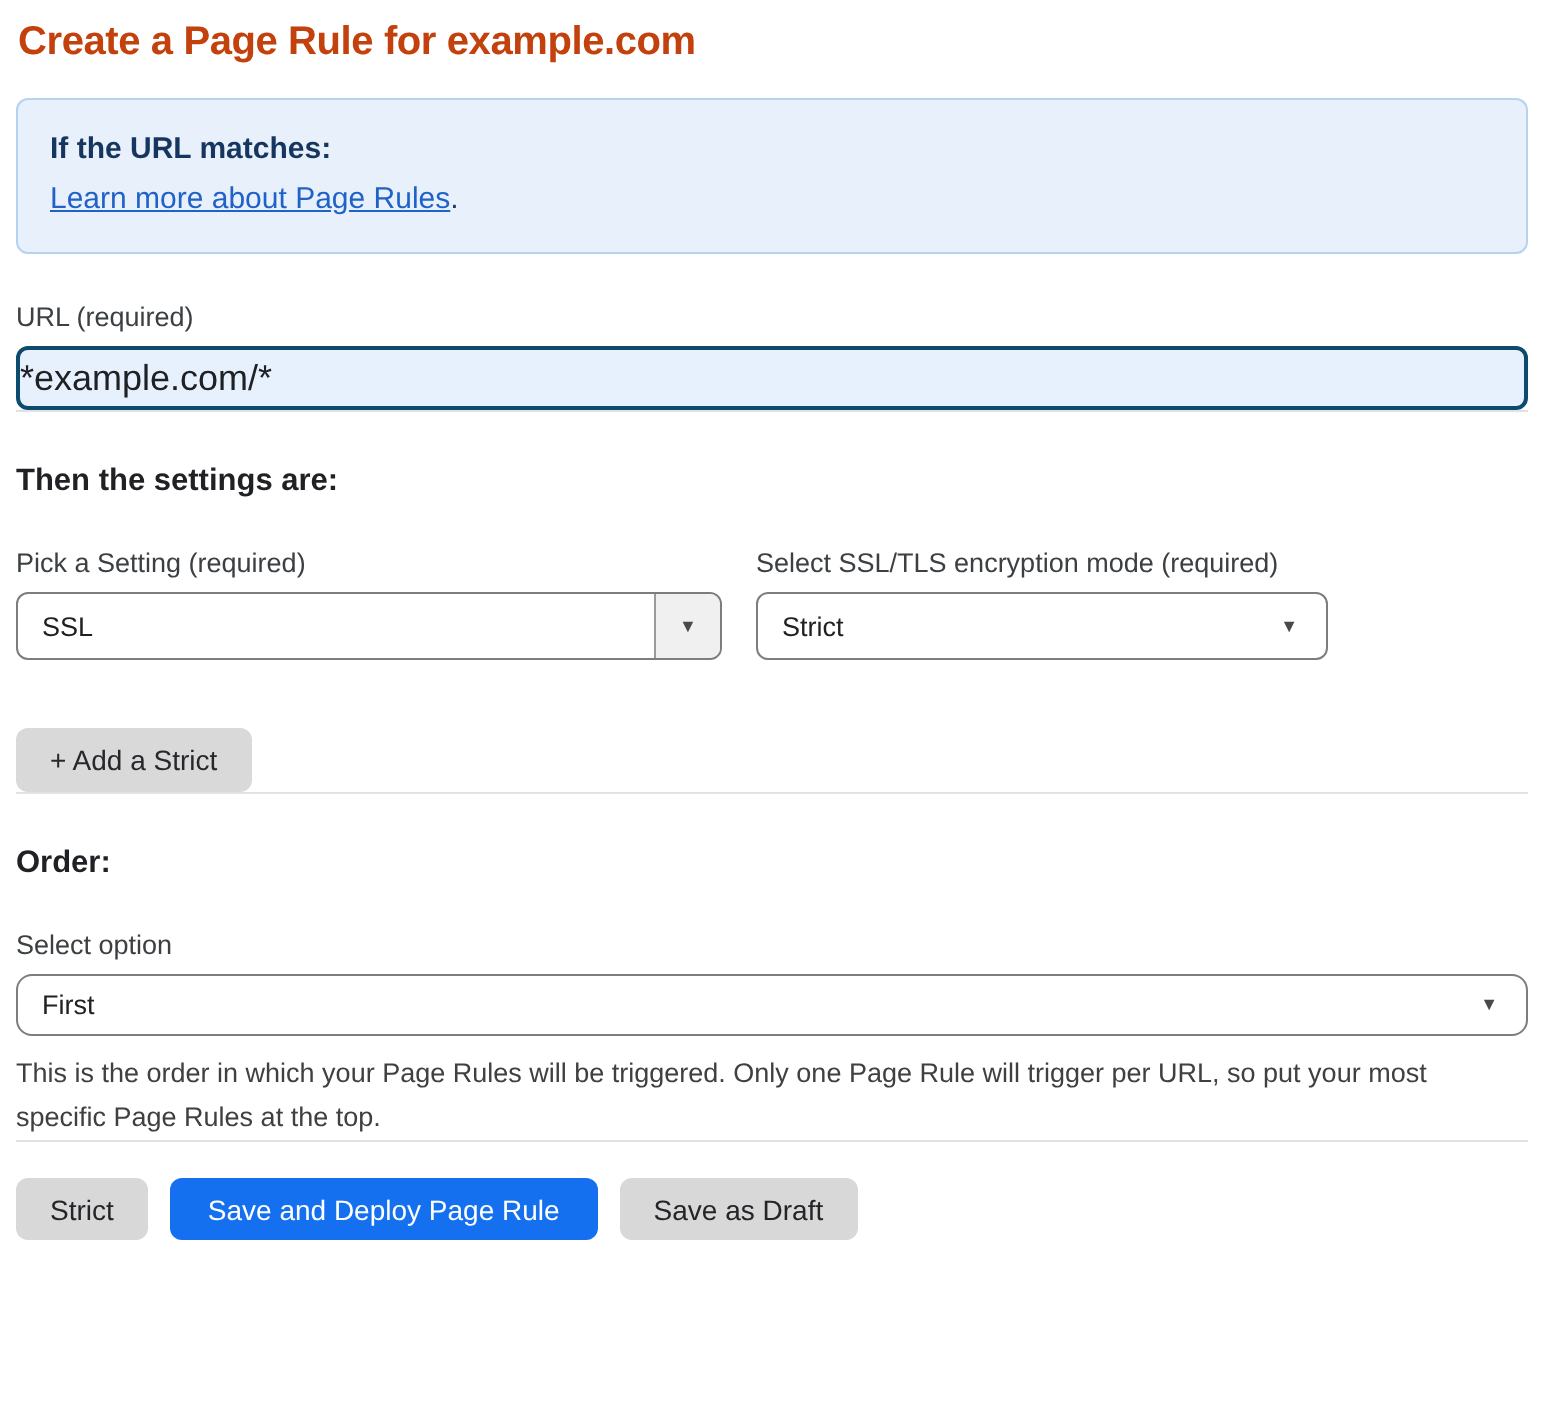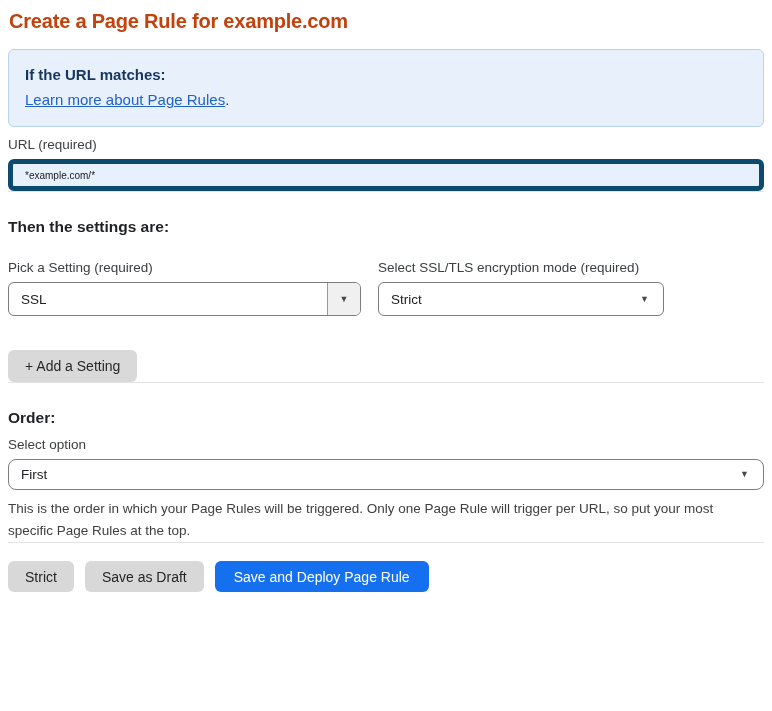--- a/index.html
+++ b/index.html
@@ -39,31 +39,31 @@
     color: #2162c9;
     text-decoration: underline;
     cursor: pointer;
   }
   .info-box .link-suffix { color: #1d3c6e; }
   .field-label {
     font-size: 13.5px;
     color: #3c4043;
     margin-bottom: 7px;
   }
-  .url-section { margin-top: 10px; }
+  .url-section { margin-top: 24px; }
   .url-input {
     display: block;
     width: 756px;
     height: 32px;
     background: #e7f0fd;
-    border: 5px solid #0c4a6e;
-    border-radius: 6px;
-    padding: 0 12px;
-    font-family: "Liberation Sans", "DejaVu Sans", sans-serif;
-    font-size: 10px;
+    border: 2px solid #0c4a6e;
+    border-radius: 6px;
+    padding: 0 0;
+    font-family: "Liberation Sans", "DejaVu Sans", sans-serif;
+    font-size: 18px;
     color: #202124;
     outline: none;
   }
   hr.divider {
     border: none;
     border-top: 1px solid #e2e2e2;
     margin: 0;
   }
   .hr-1 { margin-top: 31px; }
   .hr-2 { margin-top: 16px; }
@@ -204,39 +204,39 @@
     <div class="field-label">Select SSL/TLS encryption mode (required)</div>
     <div class="select-box">
       <span class="select-value">Strict</span>
       <span class="arrow-plain">
         <span class="arrow-glyph">▼</span>
       </span>
     </div>
   </div>
 </div>
 
-<button class="add-setting-btn">+ Add a Setting</button>
+<button class="add-setting-btn">+ Add a Strict</button>
 
 <hr class="divider hr-2">
 
 <h2 class="section-heading">Order:</h2>
 
 <div class="url-section">
   <div class="field-label">Select option</div>
   <div class="select-box order-select">
     <span class="select-value">First</span>
     <span class="arrow-plain">
       <span class="arrow-glyph">▼</span>
     </span>
   </div>
   <p class="helper-text">This is the order in which your Page Rules will be triggered. Only one Page Rule will trigger per URL, so put your most specific Page Rules at the top.</p>
 </div>
 
 <hr class="divider hr-3">
 
 <div class="footer-buttons">
   <button class="btn btn-gray">Strict</button>
+  <button class="btn btn-primary">Save and Deploy Page Rule</button>
   <button class="btn btn-gray">Save as Draft</button>
-  <button class="btn btn-primary">Save and Deploy Page Rule</button>
 </div>
 
 
 
 
 </body></html>

